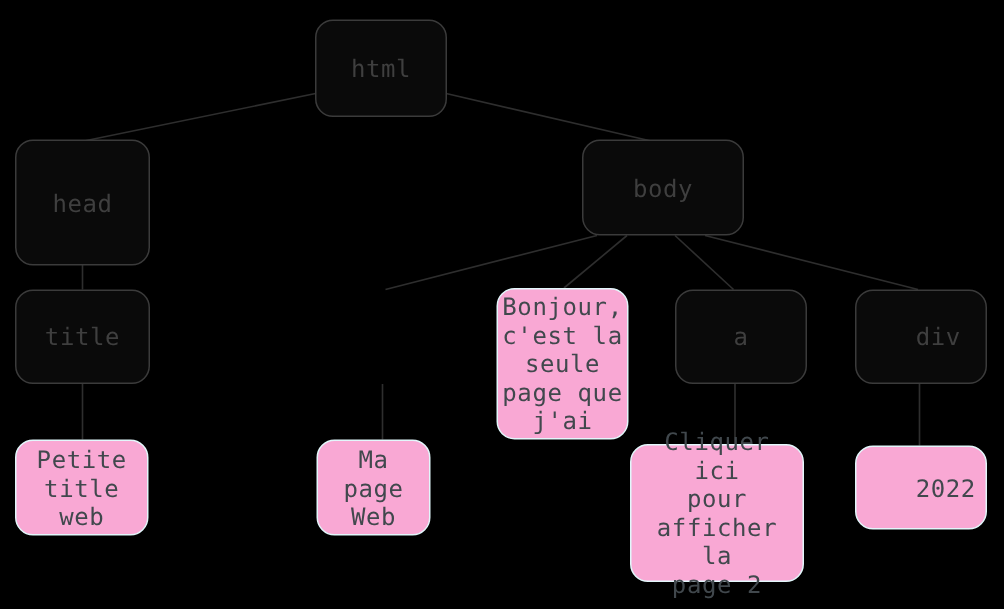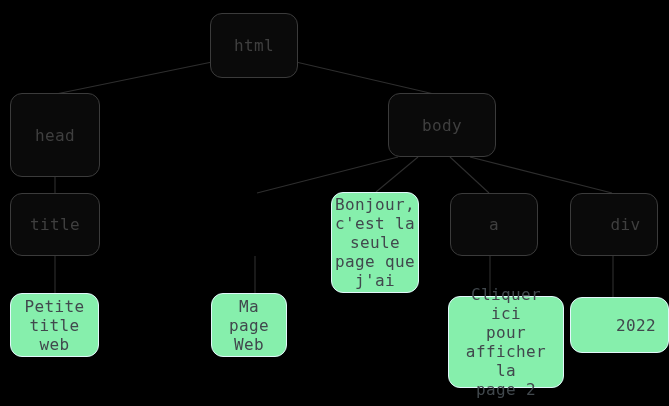--- a/index.html
+++ b/index.html
@@ -36,21 +36,21 @@
     letter-spacing: 0.4px;
     white-space: pre-line;
     padding: 2px 4px;
   }
   .node.tag {
     background: #0a0a0a;
     border: 1px solid #3b3b3b;
     color: #3f3f3f;
   }
   .node.text {
-    background: #86efac;
+    background: #f9a8d4;
     border: 1px solid #e2f7fb;
     color: #41484d;
   }
 </style>
 </head>
 <body>
 
 <div id="canvas">
 
   <svg id="edges" viewBox="0 0 669 406" xmlns="http://www.w3.org/2000/svg">
@@ -116,24 +116,24 @@
   </div>
 
   <div class="node text" style="left:331px; top:192px; width:88px; height:101px;">
     <span>Bonjour,
 c'est la
 seule
 page que
 j'ai</span>
   </div>
 
-  <div class="node text" style="left:448px; top:296px; width:116px; height:92px;">
+  <div class="node text" style="left:420px; top:296px; width:116px; height:92px;">
     <span>Cliquer ici
 pour
 afficher la
 page 2</span>
   </div>
 
-  <div class="node text" style="left:570px; top:297px; width:99px; height:56px;padding-left:37px;">
+  <div class="node text" style="left:570px; top:297px; width:88px; height:56px;padding-left:37px;">
     <span>2022</span>
   </div>
 
 </div>
 
 </body></html>

